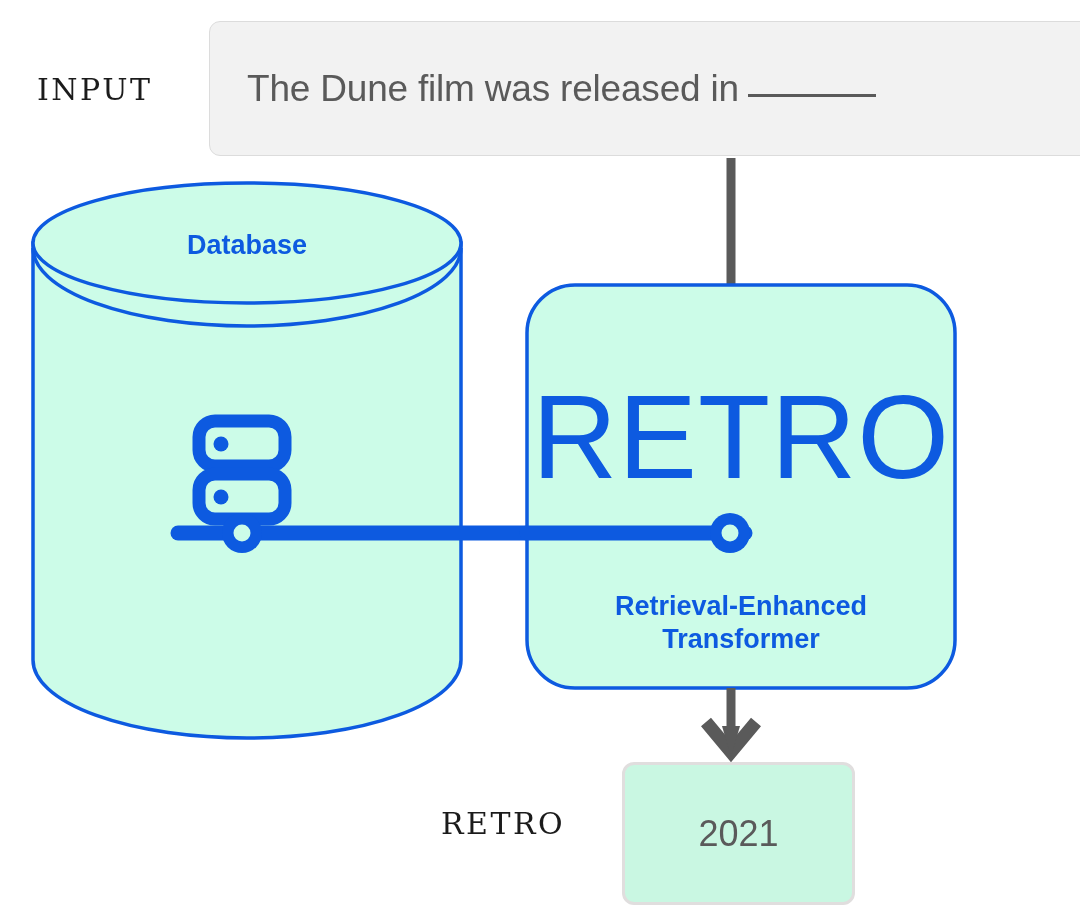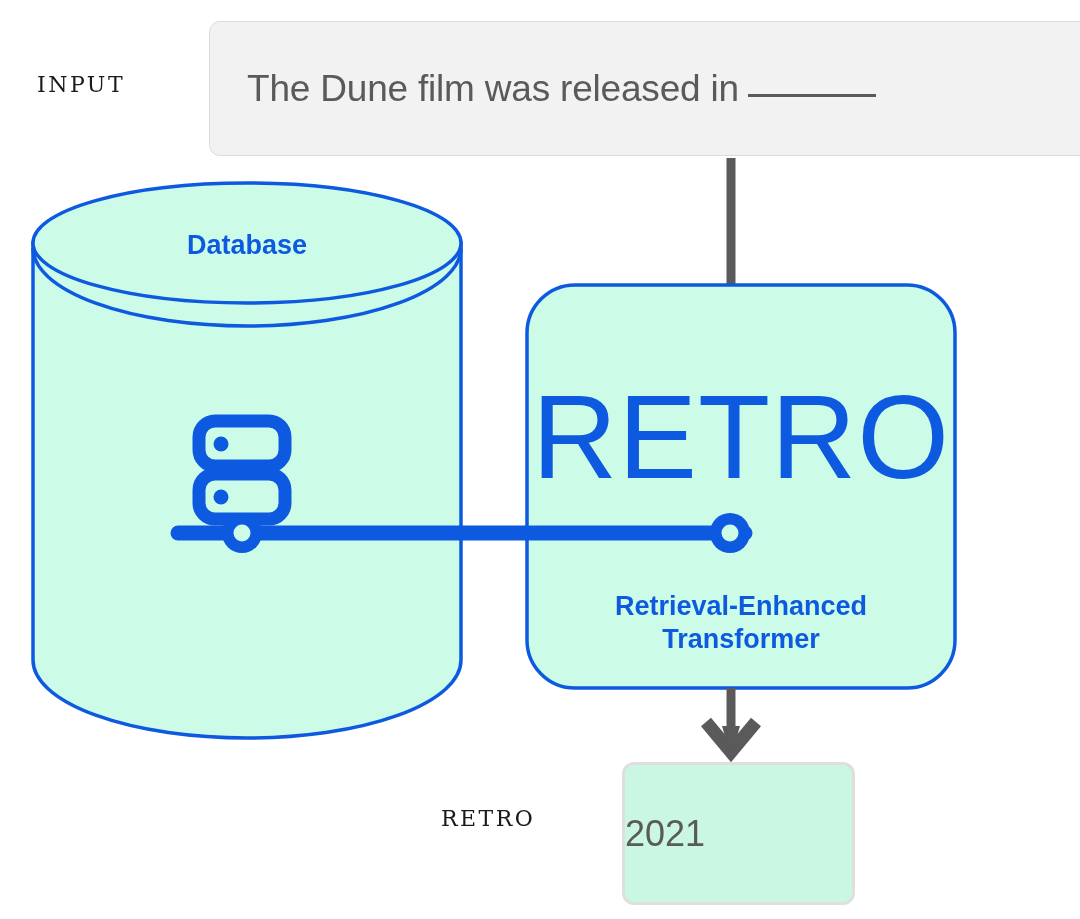--- a/index.html
+++ b/index.html
@@ -20,21 +20,21 @@
     position: absolute;
     left: 0; top: 0;
     width: 1080px;
     height: 919px;
   }
 
   
   .mono-label {
     position: absolute;
     font-family: "DejaVu Serif", "Liberation Serif", serif;
-    font-size: 22px;
+    font-size: 30px;
     letter-spacing: 2.5px;
     color: #1b1b1b;
     white-space: pre;
   }
   #input-label  { left: 37px;  top: 72px; }
   #output-label { left: 441px; top: 806px; }
 
   
   #input-box {
     position: absolute;
@@ -72,21 +72,21 @@
     left: 622px;
     top: 762px;
     width: 233px;
     height: 143px;
     box-sizing: border-box;
     background: #c9f7e2;
     border: 3px solid #e0dede;
     border-radius: 12px;
     display: flex;
     align-items: center;
-    justify-content: flex-start;
+    justify-content: center;
   }
   #output-value {
     font-family: "Liberation Sans", sans-serif;
     font-size: 36px;
     color: #5a5a5a;
   }
 
   
   #diagram-svg {
     position: absolute;

